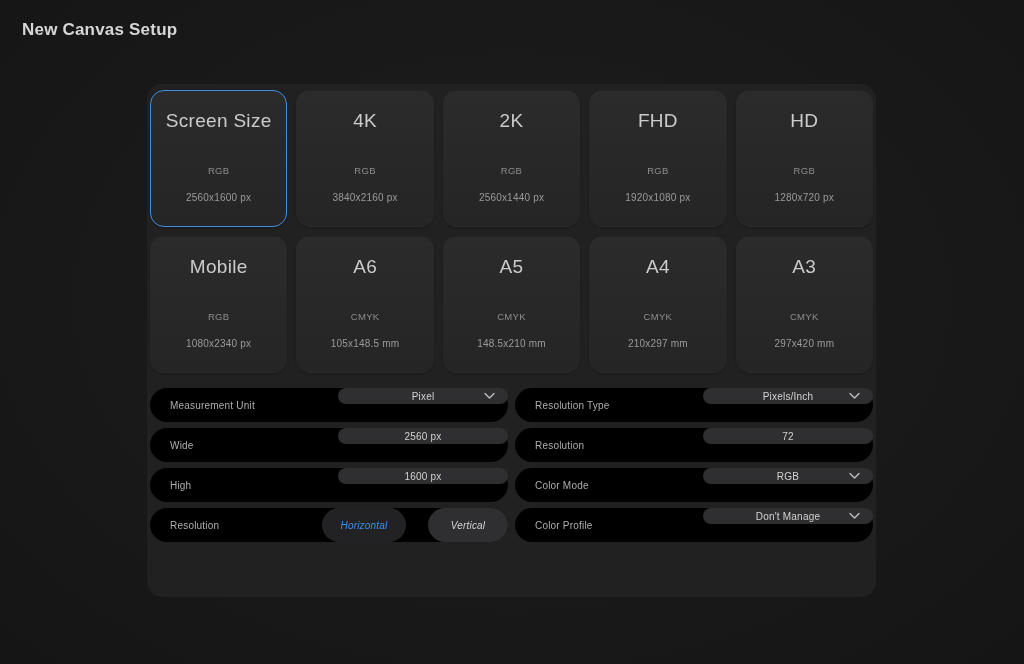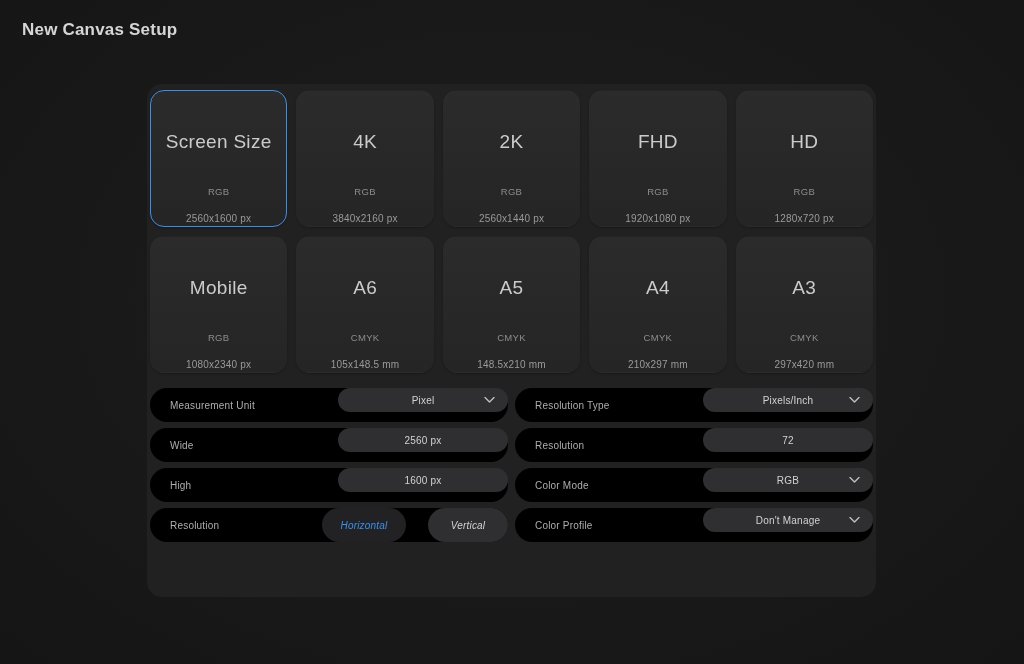--- a/index.html
+++ b/index.html
@@ -31,21 +31,21 @@
     grid-template-columns: repeat(5, 1fr);
     gap: 9px;
   }
   .card {
     height: 137px;
     border-radius: 14px;
     background: linear-gradient(180deg, #2b2b2c 0%, #252526 100%);
     border: 1.5px solid transparent;
     box-shadow: 0 1px 2px rgba(0,0,0,0.25);
     display: flex; flex-direction: column; align-items: center;
-    padding-top: 40px;
+    padding-top: 19px;
     cursor: pointer;
   }
   .card.selected { border-color: #3d8ee5; }
   .card-title {
     font-size: 19px; font-weight: 400; color: #cbcbcb;
     letter-spacing: 0.3px;
   }
   .card-mode {
     margin-top: 33px;
     font-size: 9.5px; color: #8d8d8d; letter-spacing: 0.3px;
@@ -68,21 +68,21 @@
     background: #000000;
     border-radius: 17px;
     display: flex; align-items: center;
   }
   .flabel {
     padding-left: 20px;
     font-size: 10px; color: #aeaeae; letter-spacing: 0.2px;
   }
   .fvalue {
     position: absolute; right: 0; top: 0;
-    height: 24px; width: 170px;
+    height: 16px; width: 170px;
     background: #2f2f31;
     border-radius: 17px;
     display: flex; align-items: center; justify-content: center;
     font-size: 10px; color: #d2d2d2; letter-spacing: 0.2px;
     cursor: pointer;
   }
   .fvalue .chev {
     position: absolute; right: 13px; top: 50%;
     transform: translateY(-50%);
     display: flex;

